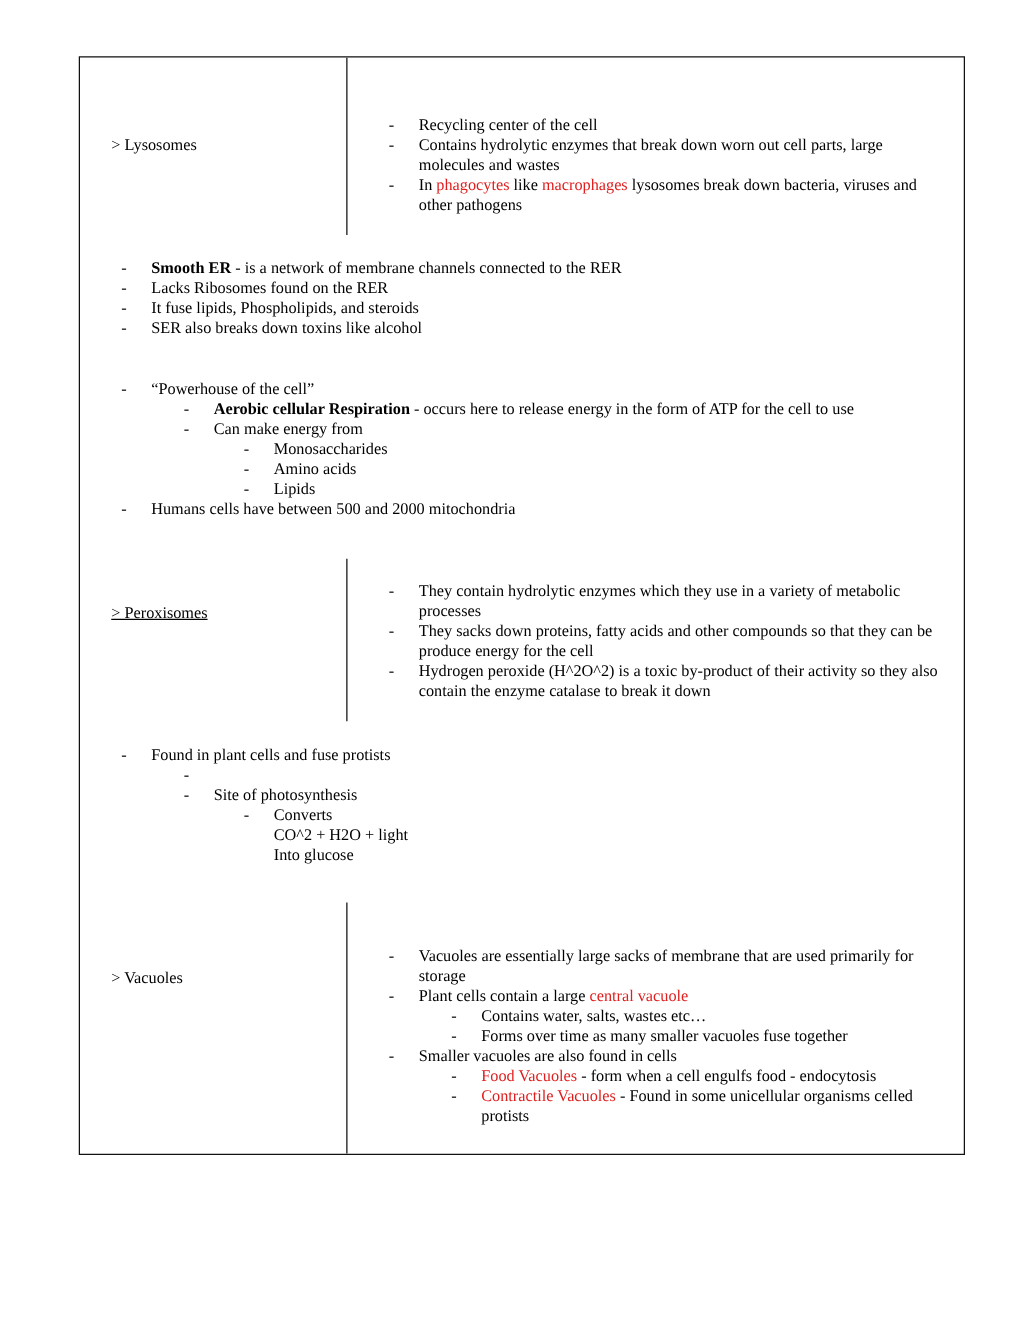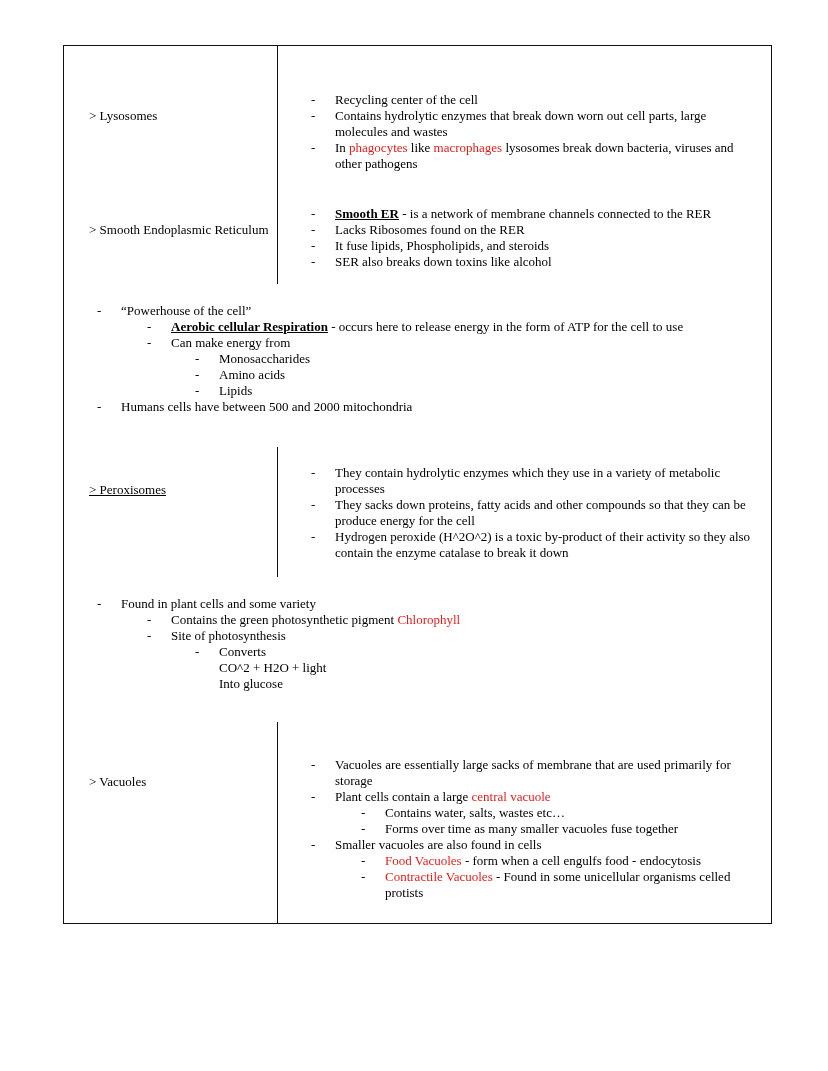--- a/index.html
+++ b/index.html
@@ -44,21 +44,21 @@
     flex:1 1 auto;
     box-sizing:border-box;
     padding-right:10px;
   }
   .li{display:flex;}
   .dash{flex:0 0 24px;}
   .lv1{margin-left:33px;}
   .lv2{margin-left:83px;}
   .lv3{margin-left:131px;}
   .nodash .dash{visibility:hidden;}
-  .bold{font-weight:bold;text-decoration:underline;}
+  .bold{font-weight:bold;}
   .red{color:var(--accent-red,#e01e1e);}
   .organelle-label{white-space:nowrap;margin-left:16px;}
 </style>
 </head>
 <body>
 
 <div class="page">
   <div class="ntable">
       <div class="trow" style="height: 142px;">
         <div class="cell-left" style="padding-top: 62px;"><span class="organelle-label">&gt; Lysosomes</span></div>
@@ -71,21 +71,20 @@
             <span class="dash">-</span>
             <span class="txt"><span>Contains hydrolytic enzymes that break down worn out cell parts, large molecules and wastes</span></span>
           </div>
           <div class="li lv1">
             <span class="dash">-</span>
             <span class="txt"><span>In </span><span class="red">phagocytes</span><span> like </span><span class="red">macrophages</span><span> lysosomes break down bacteria, viruses and other pathogens</span></span>
           </div>
         </div>
       </div>
       <div class="trow" style="height: 96px;">
-        <div class="cell-left" style="padding-top: 34px;"><span class="organelle-label">&gt; Smooth Endoplasmic Reticulum</span></div>
         <div class="cell-right" style="padding-top: 18px;">
           <div class="li lv1">
             <span class="dash">-</span>
             <span class="txt"><span class="bold">Smooth ER</span><span> - is a network of membrane channels connected to the RER</span></span>
           </div>
           <div class="li lv1">
             <span class="dash">-</span>
             <span class="txt"><span>Lacks Ribosomes found on the RER</span></span>
           </div>
           <div class="li lv1">
@@ -144,25 +143,24 @@
           <div class="li lv1">
             <span class="dash">-</span>
             <span class="txt"><span>Hydrogen peroxide (H^2O^2) is a toxic by-product of their activity so they also contain the enzyme catalase to break it down</span></span>
           </div>
         </div>
       </div>
       <div class="trow" style="height: 145px;">
         <div class="cell-right" style="padding-top: 19px;">
           <div class="li lv1">
             <span class="dash">-</span>
-            <span class="txt"><span>Found in plant cells and some variety</span></span>
-          </div>
-          <div class="li lv2">
-            <span class="dash">-</span>
-            <span class="txt"><span>Contains the green photosynthetic pigment </span><span class="red">Chlorophyll</span></span>
+            <span class="txt"><span>Found in plant cells and fuse protists</span></span>
+          </div>
+          <div class="li lv2">
+            <span class="dash">-</span>
           </div>
           <div class="li lv2">
             <span class="dash">-</span>
             <span class="txt"><span>Site of photosynthesis</span></span>
           </div>
           <div class="li lv3">
             <span class="dash">-</span>
             <span class="txt"><span>Converts</span></span>
           </div>
           <div class="li lv3 nodash">

